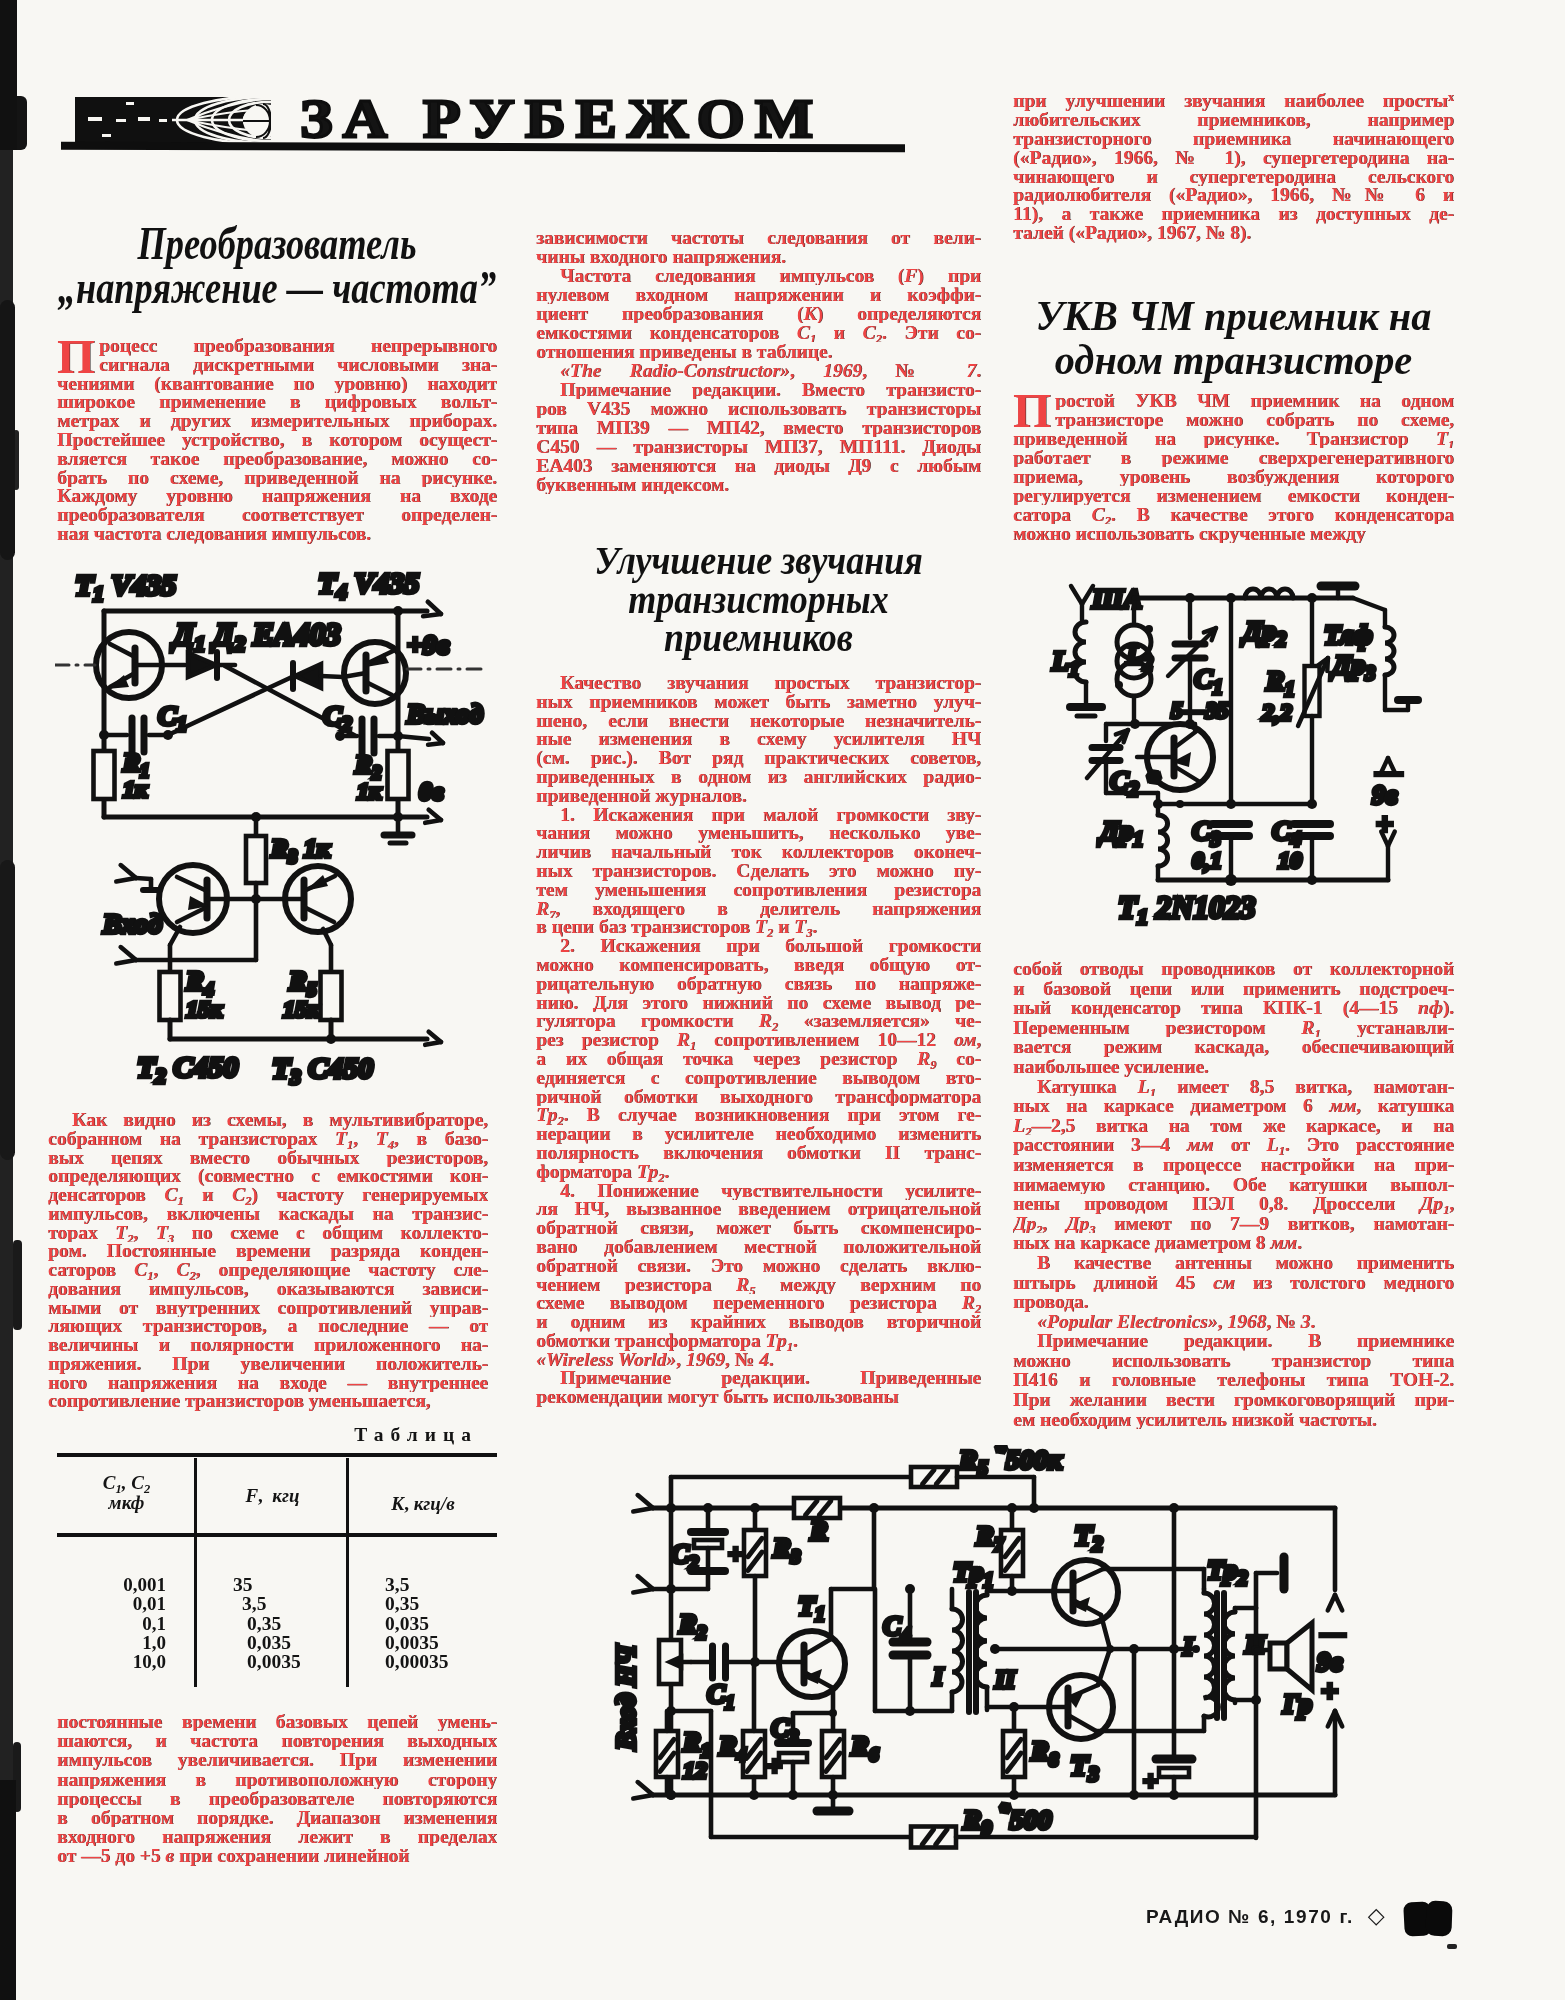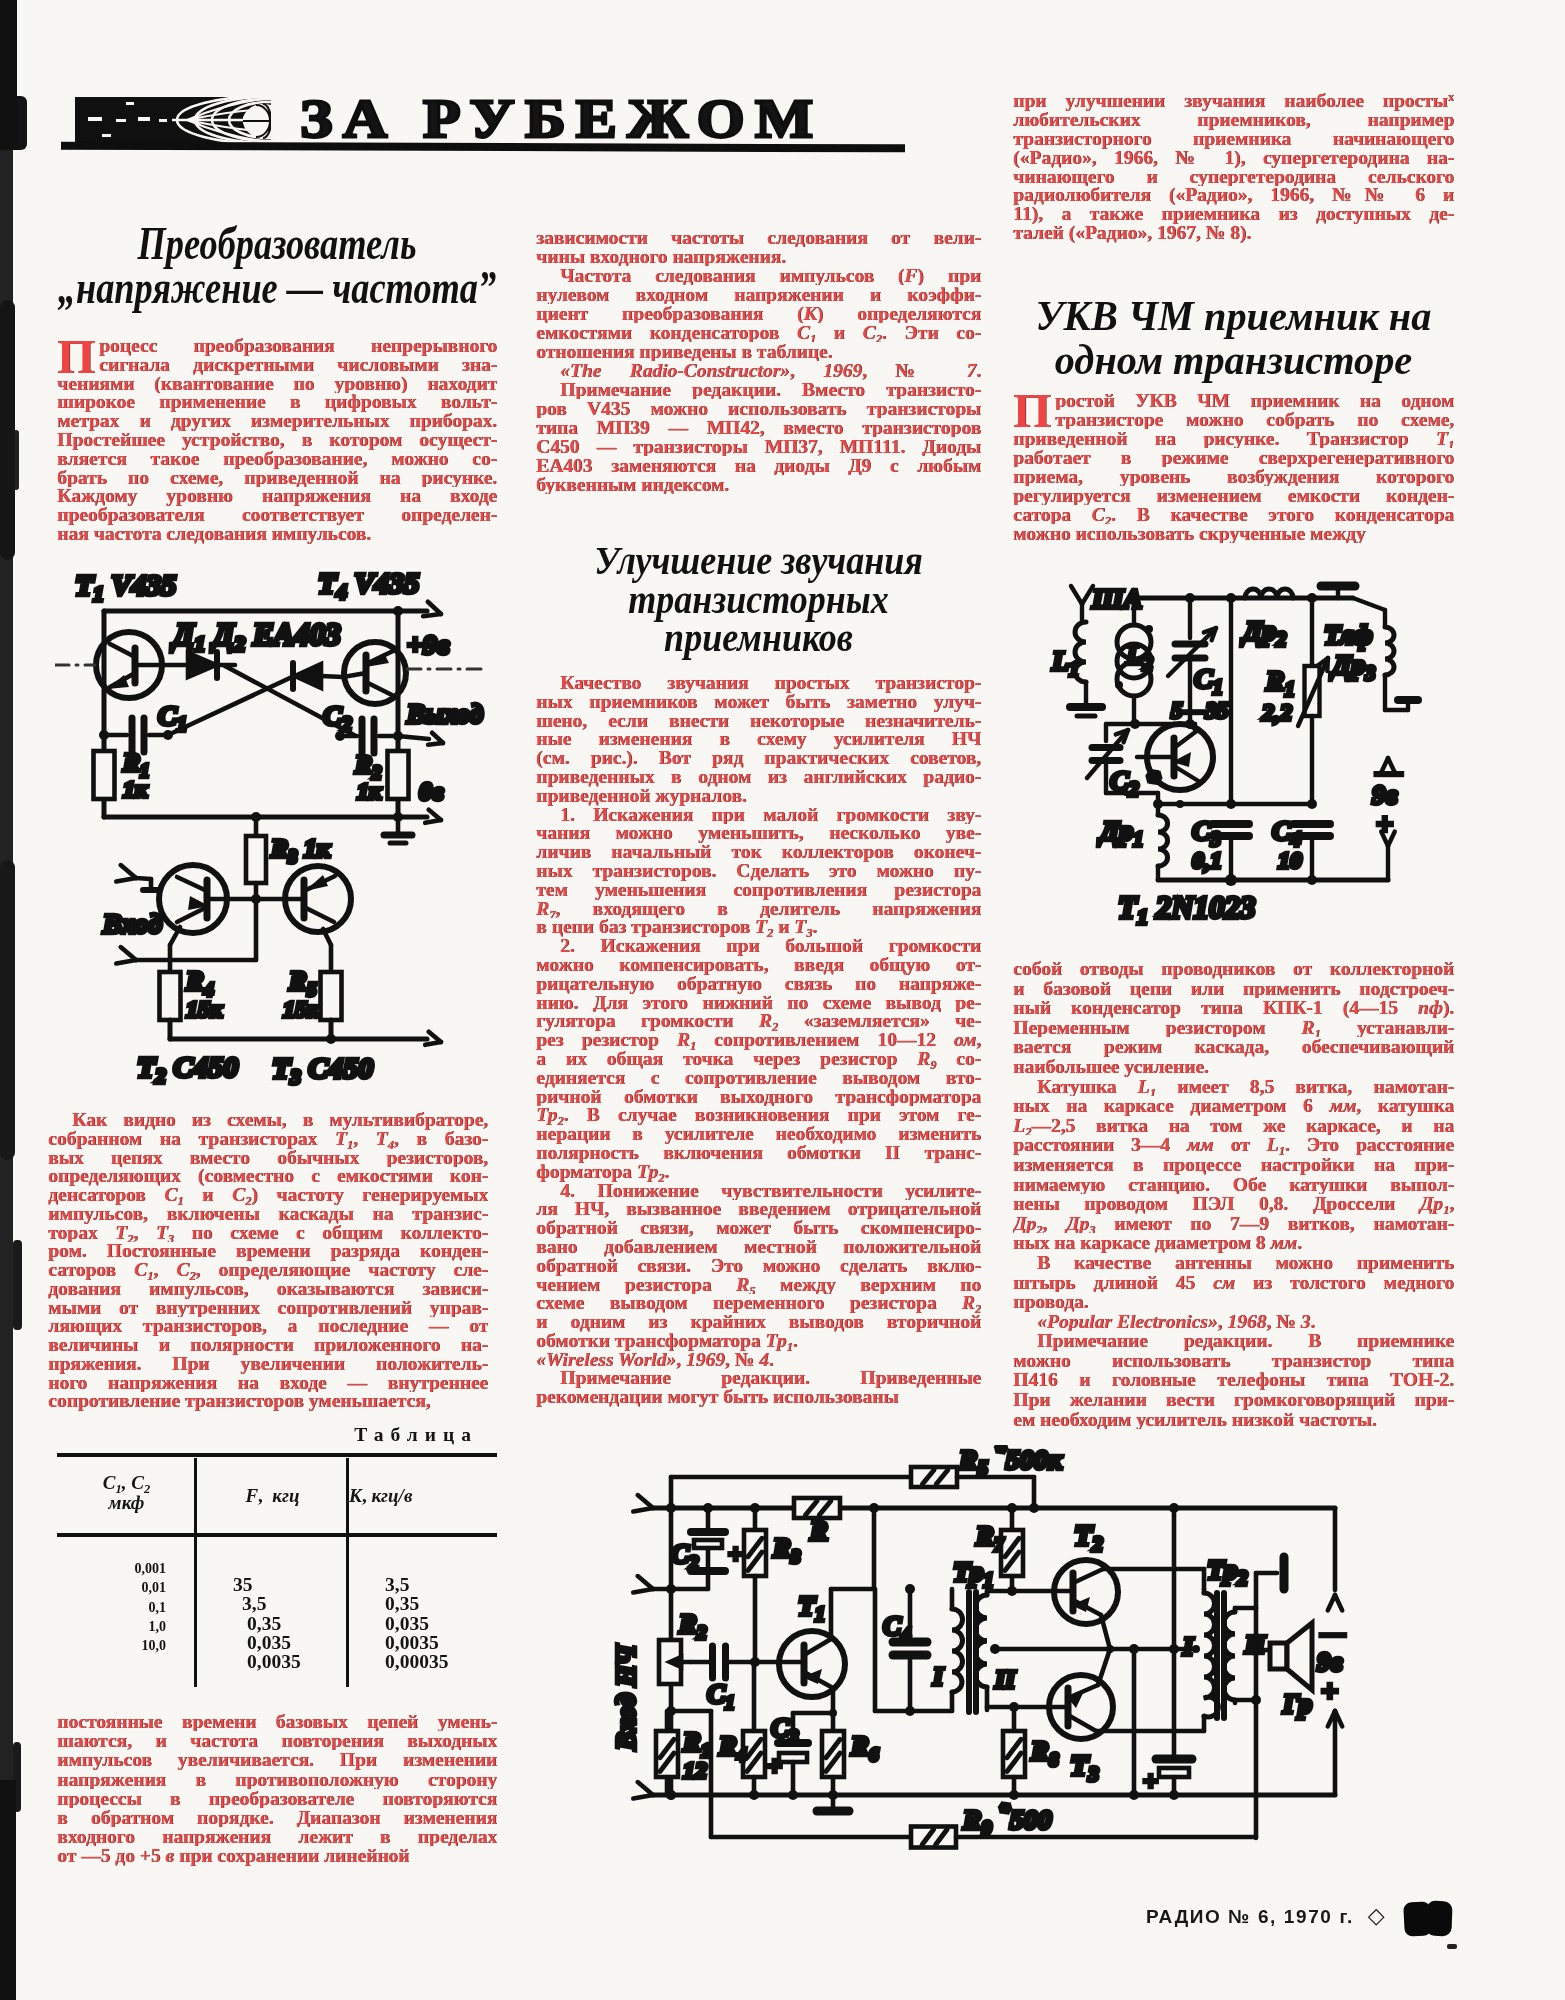--- a/index.html
+++ b/index.html
@@ -284,23 +284,23 @@
 </div>
 
 <div style="position:absolute;left:57px;top:1424px;width:421px;text-align:right;font-weight:bold;font-size:19.5px;letter-spacing:7px;">Таблица</div>
 
 <div style="position:absolute;left:57px;top:1453px;width:440px;height:240px;">
 <div style="border-top:4px solid #111;"></div>
 <div style="position:absolute;left:137px;top:5px;width:3px;height:229px;background:#111;"></div>
 <div style="position:absolute;left:289px;top:5px;width:3px;height:229px;background:#111;"></div>
 <div style="position:absolute;left:0;top:20px;width:139px;text-align:center;font-weight:bold;font-size:19px;line-height:20px;"><i>С<sub>1</sub>, С<sub>2</sub></i><br><i>мкф</i></div>
 <div style="position:absolute;left:142px;top:32px;width:147px;text-align:center;font-weight:bold;font-size:19px;"><i>F</i>, &nbsp;<i>кгц</i></div>
-<div style="position:absolute;left:292px;top:32px;width:148px;text-align:left;font-weight:bold;font-size:19px;box-sizing:border-box;"><i>К</i>, <i>кгц/в</i></div>
+<div style="position:absolute;left:292px;top:40px;width:148px;text-align:center;font-weight:bold;font-size:19px;box-sizing:border-box;"><i>К</i>, <i>кгц/в</i></div>
 <div style="position:absolute;left:0;top:80px;width:440px;border-top:4px solid #111;"></div>
-<div style="position:absolute;left:37px;top:106px;width:94px;font-weight:bold;font-size:14px;line-height:19.3px;text-align:right;padding-right:22px;box-sizing:border-box;">0,001<br>0,01<br>0,1<br>1,0<br>10,0</div>
+<div style="position:absolute;left:37px;top:122px;width:94px;font-weight:bold;font-size:19px;line-height:19.3px;text-align:right;padding-right:22px;box-sizing:border-box;">0,001<br>0,01<br>0,1<br>1,0<br>10,0</div>
 <div style="position:absolute;left:176px;top:122px;font-weight:bold;font-size:19.5px;line-height:19.3px;">35<br><span style="margin-left:9px;">3,5</span><br><span style="margin-left:14px;">0,35</span><br><span style="margin-left:14px;">0,035</span><br><span style="margin-left:14px;">0,0035</span></div>
 <div style="position:absolute;left:328px;top:122px;font-weight:bold;font-size:19.5px;line-height:19.3px;">3,5<br>0,35<br>0,035<br>0,0035<br>0,00035</div>
 </div>
 
 <div class="col" style="left:57px;top:1712px;width:440px;--lh:19.2px;line-height:19.2px;">
 <div class="ln">постоянные времени базовых цепей умень-</div>
 <div class="ln">шаются, и частота повторения выходных</div>
 <div class="ln">импульсов увеличивается. При изменении</div>
 <div class="ln">напряжения в противоположную сторону</div>
 <div class="ln">процессы в преобразователе повторяются</div>

